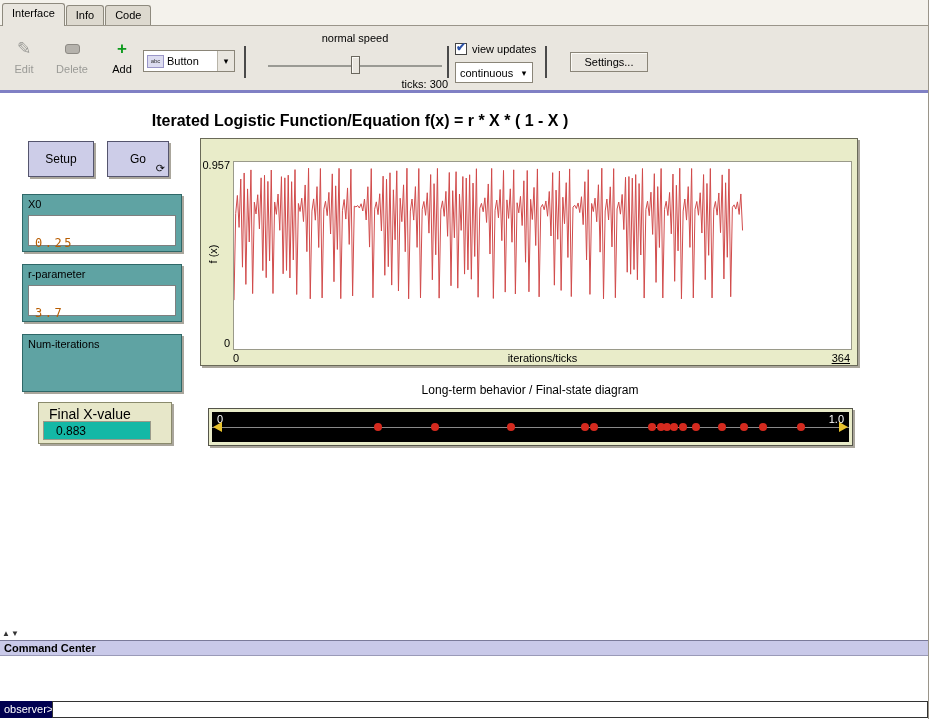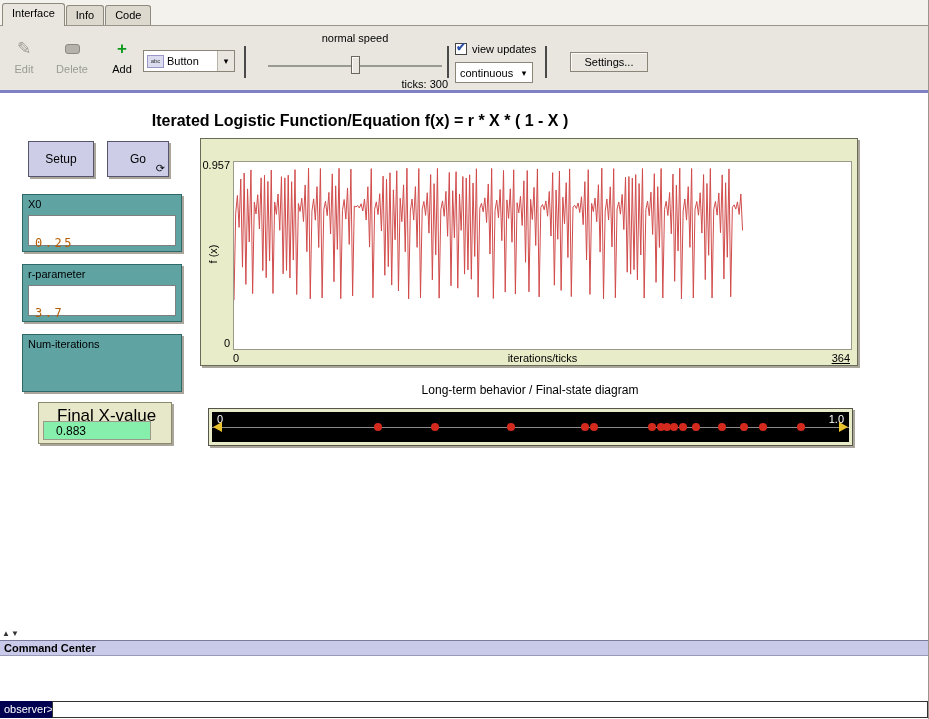--- a/index.html
+++ b/index.html
@@ -60,23 +60,23 @@
   .forever-ic { position:absolute; right:3px; bottom:1px; font-size:11px; }
   .nl-input { position:absolute; left:22px; width:160px; height:58px; background:#5fa3a3;
     border:1px solid #2f6868; box-shadow:2px 2px 0 #aaa69c; }
   .nl-input .hdr { font-size:11px; padding:3px 0 0 5px; }
   .nl-input .field { position:absolute; left:5px; right:5px; top:20px; height:31px; background:#fff;
     border:1px solid #7f7f7f; font-family:"DejaVu Sans Mono", monospace; font-size:12px;
     color:#b85c00; letter-spacing:2.5px; padding:20px 0 0 6px; }
   #input-x0 { top:194px; } #input-r { top:264px; } #input-n { top:334px; }
   .nl-monitor { position:absolute; left:38px; top:402px; width:134px; height:42px;
     background:#e7e7c9; border:1px solid #8a8a6c; box-shadow:2px 2px 0 #aaa69c; }
-  .nl-monitor .hdr { font-size:17px; padding:3px 0 0 18px; }
+  .nl-monitor .hdr { font-size:14px; padding:3px 0 0 10px; }
   .nl-monitor .field { position:absolute; left:4px; right:20px; top:18px; height:19px;
-    background:#86efac; border:1px solid #9a9a8a; font-size:12px; padding:2px 0 0 12px; }
+    background:#14b8a6; border:1px solid #9a9a8a; font-size:12px; padding:2px 0 0 12px; }
   
   .nl-plot { position:absolute; left:200px; top:138px; width:658px; height:228px;
     background:#e9ecc9; border:1px solid #6a6a58; box-shadow:2px 2px 0 #aaa69c; }
   .plot-title { position:absolute; left:0; right:0; top:4px; text-align:center;
     font-size:12px; font-weight:bold; }
   .plot-area { position:absolute; left:32px; top:22px; width:619px; height:189px;
     background:#fff; border:1px solid #9a9a8a; }
   .plot-area svg { display:block; width:100%; height:100%; }
   .ymax { position:absolute; left:0; top:20px; width:29px; text-align:right; font-size:11px; }
   .ymin { position:absolute; left:0; top:198px; width:29px; text-align:right; font-size:11px; }

